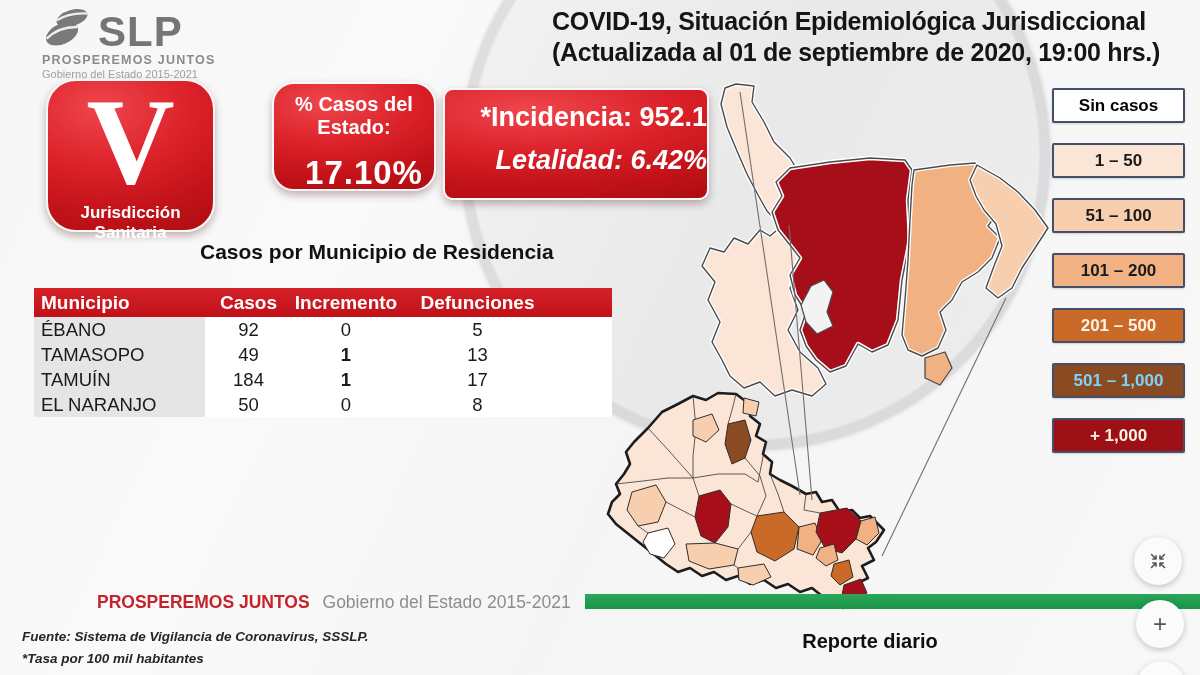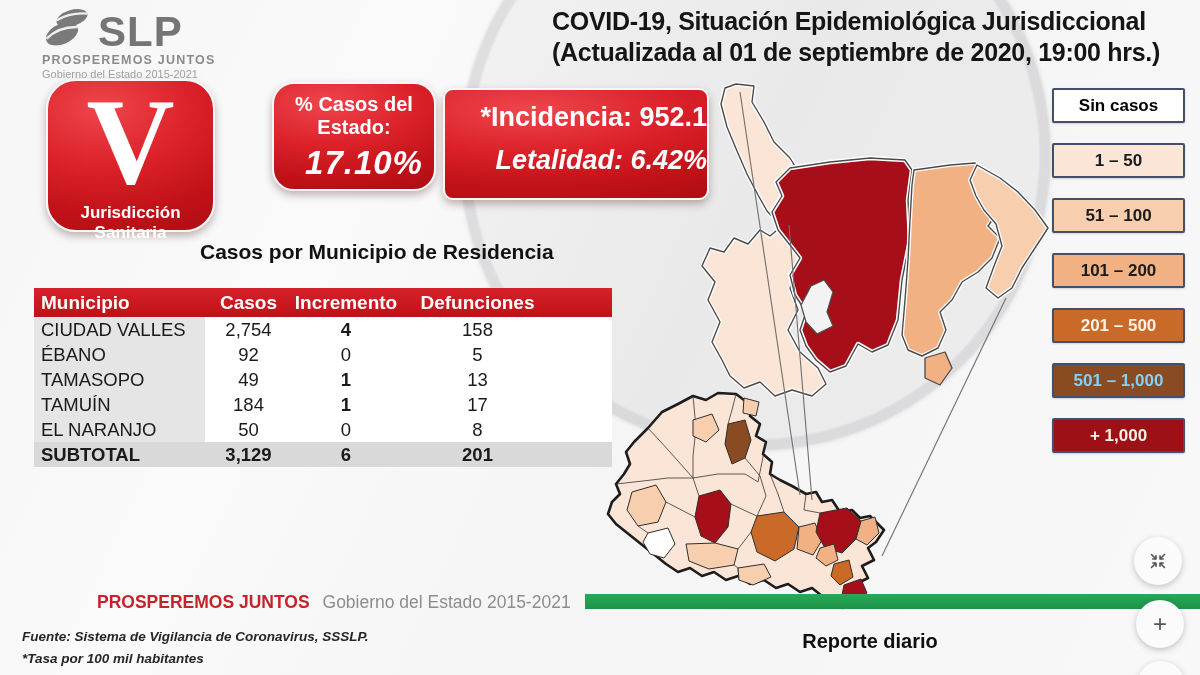--- a/index.html
+++ b/index.html
@@ -19,21 +19,21 @@
   
   .title{position:absolute;left:552px;top:6px;width:648px;color:#151515;font-weight:bold;font-size:25px;line-height:31px;letter-spacing:-0.3px;}
   
   .glossy{position:absolute;border:2.5px solid #f7f7f7;box-shadow:0 4px 8px rgba(60,0,0,.30);
     background:radial-gradient(130% 95% at 32% 18%, #ee464c 0%, #dc2129 42%, #c11218 75%, #ae0d13 100%);color:#fff;}
   .badge{left:46px;top:79px;width:165px;height:149px;border-radius:30px;text-align:center;}
   .badge-v{font-family:"Liberation Serif", serif;font-weight:bold;font-size:122px;line-height:118px;margin-top:2px;}
   .badge-label{font-size:17px;font-weight:bold;margin-top:2px;}
   .pct-box{left:272px;top:82px;width:160px;height:105px;border-radius:22px;text-align:center;}
   .pct-label{font-size:20px;font-weight:bold;line-height:23px;margin-top:9px;}
-  .pct-value{font-size:33px;font-weight:bold;font-style:italic;margin-top:5px;letter-spacing:1px;padding-left:20px;}
+  .pct-value{font-size:33px;font-weight:bold;margin-top:15px;letter-spacing:1px;padding-left:20px;}
   .inc-box{left:443px;top:88px;width:262px;height:108px;border-radius:10px;text-align:right;}
   .inc-line1{font-size:27px;font-weight:bold;margin-top:12px;}
   .inc-line2{font-size:27px;font-weight:bold;font-style:italic;margin-top:12px;}
   
   .tbl-title{position:absolute;left:200px;top:240px;width:412px;font-size:21px;font-weight:bold;color:#111;}
   .tbl{position:absolute;left:34px;top:288px;width:578px;font-size:18.5px;color:#1a1a1a;}
   .trow{display:grid;grid-template-columns:171px 87px 108px 155px 57px;align-items:center;height:25px;}
   .thead{height:29px;background:linear-gradient(#d62129,#c01118);color:#fff;font-weight:bold;font-size:19px;}
   .c-name{padding-left:7px;}
   .c-num{text-align:center;}
@@ -106,27 +106,20 @@
   <div class="tbl-title">Casos por Municipio de Residencia</div>
   <div class="tbl">
     <div class="trow thead">
       <div class="c-name">Municipio</div>
       <div class="c-num">Casos</div>
       <div class="c-num">Incremento</div>
       <div class="c-num">Defunciones</div>
       <div></div>
     </div>
     <div class="trow">
-      <div class="c-name">CIUDAD VALLES</div>
-      <div class="bgw">2,754</div>
-      <div class="bgw bold">4</div>
-      <div class="bgw">158</div>
-      <div class="bgw"></div>
-    </div>
-    <div class="trow">
       <div class="c-name">ÉBANO</div>
       <div class="bgw">92</div>
       <div class="bgw">0</div>
       <div class="bgw">5</div>
       <div class="bgw"></div>
     </div>
     <div class="trow">
       <div class="c-name">TAMASOPO</div>
       <div class="bgw">49</div>
       <div class="bgw bold">1</div>
@@ -138,27 +131,20 @@
       <div class="bgw">184</div>
       <div class="bgw bold">1</div>
       <div class="bgw">17</div>
       <div class="bgw"></div>
     </div>
     <div class="trow">
       <div class="c-name">EL NARANJO</div>
       <div class="bgw">50</div>
       <div class="bgw">0</div>
       <div class="bgw">8</div>
-      <div class="bgw"></div>
-    </div>
-    <div class="trow subtotal">
-      <div class="c-name">SUBTOTAL</div>
-      <div class="bgw">3,129</div>
-      <div class="bgw">6</div>
-      <div class="bgw">201</div>
       <div class="bgw"></div>
     </div>
   </div>
 
   <div class="legend">
     <div class="lg-item" style="background: rgb(255, 255, 255); color: rgb(0, 0, 0);">Sin casos</div>
     <div class="lg-item" style="background: rgb(251, 229, 214); color: rgb(26, 26, 26);">1 – 50</div>
     <div class="lg-item" style="background: rgb(248, 207, 174); color: rgb(26, 26, 26);">51 – 100</div>
     <div class="lg-item" style="background: rgb(242, 177, 131); color: rgb(26, 26, 26);">101 – 200</div>
     <div class="lg-item" style="background: rgb(201, 106, 40); color: rgb(253, 243, 231);">201 – 500</div>

